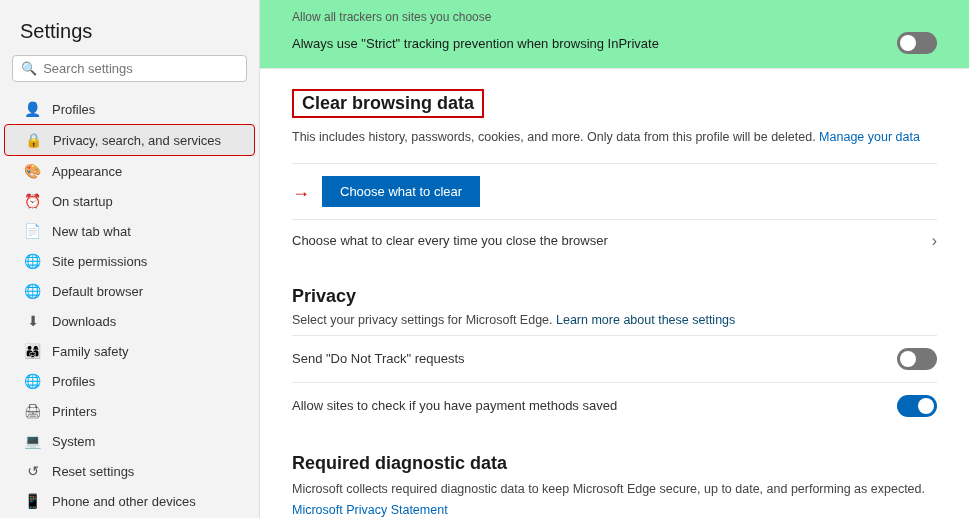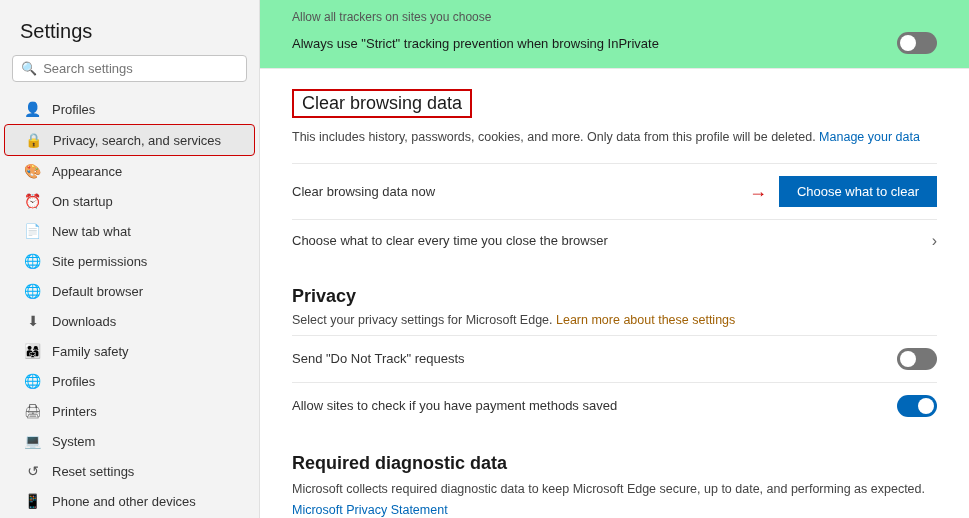--- a/index.html
+++ b/index.html
@@ -120,21 +120,21 @@
 
     
     .section-title-box {
       border: 2px solid #c00;
       display: inline-block;
       padding: 2px 8px;
       margin-bottom: 10px;
     }
     .section-title-box h2 {
       font-size: 18px;
-      font-weight: 400;
+      font-weight: 700;
       color: #1a1a1a;
     }
     .section-desc {
       font-size: 12.5px;
       color: #444;
       margin-bottom: 16px;
       line-height: 1.5;
     }
     .section-desc a {
       color: #0067b8;
@@ -185,21 +185,21 @@
       font-weight: 600;
       color: #1a1a1a;
       margin: 24px 0 6px 0;
     }
     .privacy-desc {
       font-size: 12.5px;
       color: #444;
       margin-bottom: 8px;
     }
     .privacy-desc a {
-      color: #a16207;
+      color: #0c4a6e;
       text-decoration: none;
     }
 
     
     .required-desc {
       font-size: 12.5px;
       color: #444;
       margin-top: 4px;
       line-height: 1.5;
     }
@@ -302,21 +302,20 @@
     
     <div class="section-title-box">
       <h2>Clear browsing data</h2>
     </div>
     <p class="section-desc">
       <span>This includes history, passwords, cookies, and more. Only data from this profile will be deleted.</span>
       <a href="#">Manage your data</a>
     </p>
 
     <div class="row-item">
-      <span class="row-label">Clear browsing data now</span>
       <div class="arrow-btn-wrap">
         <span class="arrow-right">→</span>
         <button class="btn-primary">Choose what to clear</button>
       </div>
     </div>
     <div class="row-item">
       <span class="row-label">Choose what to clear every time you close the browser</span>
       <span class="chevron-right">›</span>
     </div>
 

